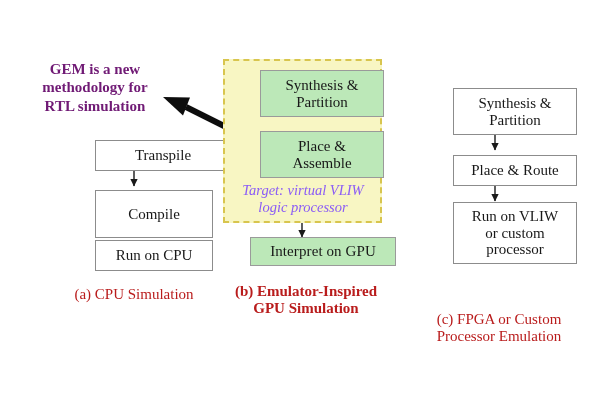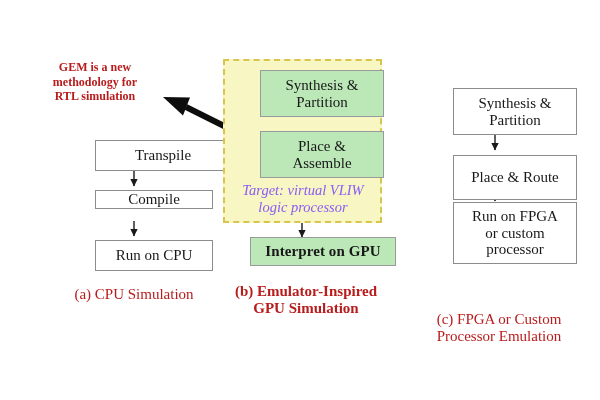--- a/index.html
+++ b/index.html
@@ -38,21 +38,21 @@
     white-space: pre-line;
     margin-left: 20px;
   }
 
   
   .box.green {
     background: #bce8b8;
     border: 1px solid #9a9a9a;
   }
   .box.green.bold {
-    font-weight: bold;
+    font-weight: normal;
     font-size: 15px;
     letter-spacing: .1px;
   }
 
   
   .dashed-group {
     position: absolute;
     box-sizing: border-box;
     background: #f8f6c3;
     border: 2px dashed #d8c54e;
@@ -66,23 +66,23 @@
     font-size: 14.5px;
     line-height: 1.14;
     color: #8b5cf6;
     white-space: pre-line;
   }
 
   
   .callout {
     position: absolute;
     font-weight: bold;
-    font-size: 12px;
+    font-size: 15px;
     line-height: 1.22;
-    color: #b91c1c;
+    color: #701a75;
     text-align: center;
     white-space: pre-line;
   }
 
   
   .caption {
     position: absolute;
     text-align: center;
     font-size: 15px;
     line-height: 1.16;
@@ -138,21 +138,21 @@
       <path d="M163,97 L190,97.5 L183,115.5 z" fill="#0d0d0d"></path>
     </g>
   </svg>
 
   <div class="callout" style="left:22px; top:60px; width:146px;">GEM is a new
 methodology for
 RTL simulation</div>
 
   <div class="box" style="left:75px; top:140px; width:136px; height:31px;">Transpile</div>
 
-  <div class="box" style="left:75px; top:190px; width:118px; height:19px;">Compile</div>
+  <div class="box" style="left:75px; top:190px; width:118px; height:48px;">Compile</div>
 
   <div class="box" style="left:75px; top:240px; width:118px; height:31px;">Run on CPU</div>
 
   <div class="caption" style="left:36px; top:286px; width:196px;">(a) CPU Simulation</div>
 
   <div class="dashed-group" style="left:223px; top:59px; width:159px; height:164px;"></div>
 
   <div class="box green" style="left:240px; top:70px; width:124px; height:47px;">Synthesis &amp;
 Partition</div>
 
@@ -163,22 +163,22 @@
 logic processor</div>
 
   <div class="box green bold" style="left:230px; top:237px; width:146px; height:29px;">Interpret on GPU</div>
 
   <div class="caption bold" style="left:218px; top:283px; width:176px;">(b) Emulator-Inspired
 GPU Simulation</div>
 
   <div class="box" style="left:433px; top:88px; width:124px; height:47px;">Synthesis &amp;
 Partition</div>
 
-  <div class="box" style="left:433px; top:155px; width:124px; height:45px;">Place &amp; Route</div>
+  <div class="box" style="left:433px; top:155px; width:124px; height:31px;">Place &amp; Route</div>
 
-  <div class="box" style="left:433px; top:202px; width:124px; height:62px;">Run on FPGA
+  <div class="box" style="left:433px; top:202px; width:124px; height:62px;">Run on VLIW
 or custom
 processor</div>
 
   <div class="caption" style="left:406px; top:283px; width:186px;margin-top:28px;">(c) FPGA or Custom
 Processor Emulation</div>
 
 </div>
 
 </body></html>

